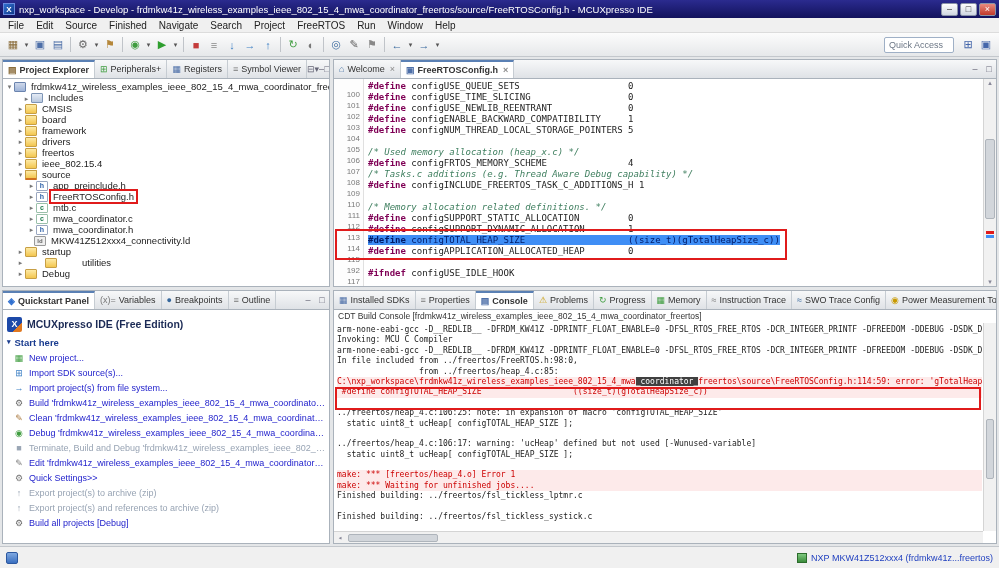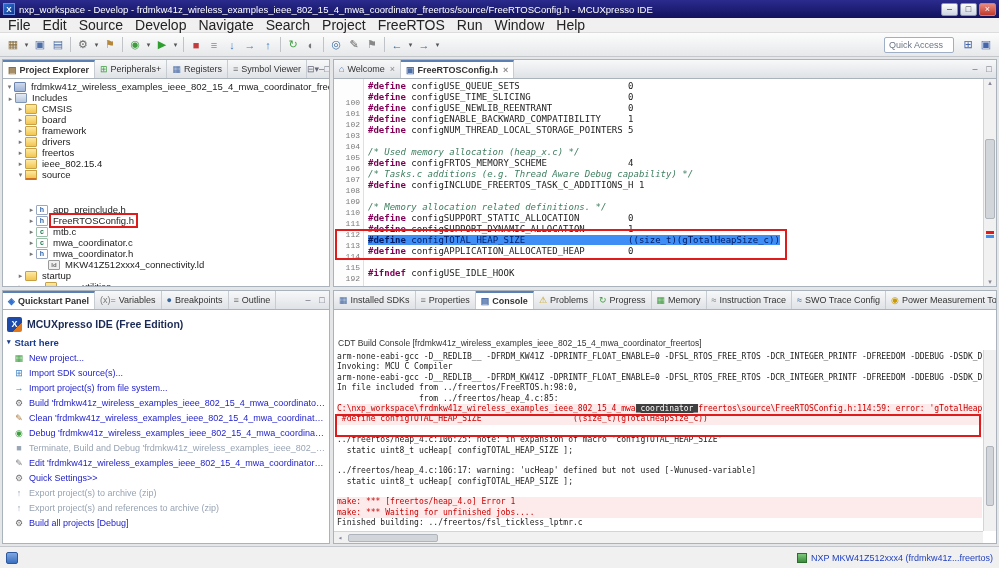--- a/index.html
+++ b/index.html
@@ -9,21 +9,21 @@
 
   
   .titlebar { height:18px; background:linear-gradient(180deg,#2b2b8f,#12125c); display:flex; align-items:center; padding:0 3px; color:#fff; flex:none; }
   .app-icon { width:12px; height:12px; background:linear-gradient(135deg,#2f6fd0,#123a8a); color:#fff; font-size:8px; font-weight:bold; display:flex; align-items:center; justify-content:center; margin-right:4px; border:1px solid #6a8ade; }
   .tb-title { font-size:9.5px; white-space:nowrap; overflow:hidden; text-overflow:ellipsis; flex:1; }
   .win-controls { display:flex; gap:2px; }
   .win-btn { width:17px; height:13px; background:linear-gradient(#fdfdfd,#cfd6e2); border:1px solid #8a93a8; color:#333; font-size:9px; line-height:11px; text-align:center; border-radius:2px; }
   .win-btn.close { background:linear-gradient(#e98b7f,#c0392b); color:#fff; }
 
   
-  .menubar { height:15px; background:#f0f0f0; display:flex; align-items:center; padding-left:2px; font-size:14px; flex:none; border-bottom:1px solid #dcdcdc; }
+  .menubar { height:15px; background:#f0f0f0; display:flex; align-items:center; padding-left:2px; font-size:10px; flex:none; border-bottom:1px solid #dcdcdc; }
   .menu-item { padding:0 6px; white-space:nowrap; }
 
   
   .toolbar { height:24px; background:linear-gradient(#fcfcfc,#e6e8ea); border-bottom:1px solid #c3c7cc; display:flex; align-items:center; padding:0 4px; flex:none; }
   .ticon { width:16px; height:17px; display:inline-flex; align-items:center; justify-content:center; font-size:11px; margin:0 1px; border-radius:2px; }
   .ticon.small { width:7px; font-size:7px; }
   .tsep { width:1px; height:15px; background:#c0c4c9; margin:0 3px; display:inline-block; }
   .tspacer { flex:1; }
   .quick-access { width:70px; height:16px; border:1px solid #9fb0c6; border-radius:2px; background:#fff; color:#6b7685; font-size:9px; display:flex; align-items:center; padding-left:4px; margin-right:5px; }
 
@@ -69,38 +69,38 @@
   .qs-tri { font-size:7px; color:#1a3c8f; }
   .qs-link { height:15px; display:flex; align-items:center; gap:4px; padding-left:6px; white-space:nowrap; overflow:hidden; }
   .qs-ic { width:12px; flex:none; font-size:9px; text-align:center; }
   .qs-label { font-size:9px; color:#2323cc; overflow:hidden; text-overflow:ellipsis; }
   .qs-link.disabled .qs-label { color:#98a4b4; }
 
   
   .editor-body { flex:1; display:flex; position:relative; min-height:0; overflow:hidden; }
   .gutter { width:30px; flex:none; background:#fdfdfd; border-right:1px solid #e0e0e0; padding-top:2px; }
   .gut-row { height:11px; position:relative; }
-  .gut-num { position:absolute; right:3px; top:16px; font-family:Liberation Mono, monospace; font-size:8px; color:#7a7a7a; line-height:11px; }
+  .gut-num { position:absolute; right:3px; top:8px; font-family:Liberation Sans, sans-serif; font-size:8px; color:#7a7a7a; line-height:11px; }
   .gut-marker { position:absolute; left:1px; top:0; font-size:7px; color:#2e6fd0; line-height:11px; }
   .code { flex:1; padding:2px 0 0 4px; font-family:"DejaVu Sans Mono",monospace; font-size:9px; overflow:hidden; min-width:0; }
   .cl { height:11px; line-height:11px; white-space:pre; }
   .kw { color:#7f0055; font-weight:bold; }
   .cl-comment { color:#3f7f5f; font-style:italic; }
   .sel-band { background:#3f8ef5; color:#001a66; }
   .sel-band .kw { color:#001a66; }
   .vscroll { width:13px; flex:none; background:#f1f1f1; border-left:1px solid #d4d4d4; position:relative; }
   .vthumb { position:absolute; left:1px; right:1px; background:#d2d6db; border:1px solid #aeb4bb; border-radius:2px; }
   .scroll-arrow { position:absolute; left:0; right:0; text-align:center; font-size:7px; color:#889; }
   .ruler-mark { position:absolute; left:2px; right:2px; height:3px; }
   .annot { position:absolute; border:2px solid #e01b1b; pointer-events:none; z-index:5; }
   .annot-editor { left:1px; top:150px; width:452px; height:31px; }
   .annot-console { left:1px; top:64px; width:calc(100% - 16px); height:23px; }
 
   
-  .console-title { height:13px; flex:none; font-size:8.5px; color:#333; padding-left:4px; line-height:13px; white-space:nowrap; overflow:hidden;margin-top:27px; }
+  .console-title { height:13px; flex:none; font-size:8.5px; color:#333; padding-left:4px; line-height:13px; white-space:nowrap; overflow:hidden; }
   .console-body { flex:1; position:relative; font-family:"DejaVu Sans Mono",monospace; font-size:8px; padding:2px 14px 0 3px; overflow:hidden; min-height:0; }
   .con-line { height:10.4px; line-height:10.4px; white-space:pre; overflow:hidden; }
   .con-error, .con-error-sel { color:#cc0000; background:#fdeaea; }
   .con-sel { background:#404040; color:#fff; }
   .con-vscroll { position:absolute; right:0; top:0; bottom:12px; width:13px; background:#f1f1f1; border-left:1px solid #d4d4d4; }
   .con-vthumb { position:absolute; left:2px; right:2px; top:96px; height:60px; background:#d2d6db; border:1px solid #aeb4bb; border-radius:2px; }
   .con-hscroll { position:absolute; left:0; right:13px; bottom:0; height:12px; background:#f1f1f1; border-top:1px solid #d4d4d4; }
   .con-hthumb { position:absolute; left:14px; top:2px; width:90px; height:8px; background:#d2d6db; border:1px solid #aeb4bb; border-radius:2px; }
   .hs-arrow { position:absolute; top:0; width:12px; height:12px; font-size:7px; color:#889; text-align:center; line-height:12px; }
 
@@ -123,21 +123,21 @@
         <div class="win-btn">–</div>
         <div class="win-btn">□</div>
         <div class="win-btn close">×</div>
       </div>
   </div>
 
   <div class="menubar" id="menubar">
       <span class="menu-item">File</span>
       <span class="menu-item">Edit</span>
       <span class="menu-item">Source</span>
-      <span class="menu-item">Develop</span>
+      <span class="menu-item">Finished</span>
       <span class="menu-item">Navigate</span>
       <span class="menu-item">Search</span>
       <span class="menu-item">Project</span>
       <span class="menu-item">FreeRTOS</span>
       <span class="menu-item">Run</span>
       <span class="menu-item">Window</span>
       <span class="menu-item">Help</span>
     </div>
 
   <div class="toolbar" id="toolbar">
@@ -204,21 +204,21 @@
             <span class="trow-ic">▾</span>
             <span class="trow-ic">–</span>
             <span class="trow-ic">□</span>
           </div>
         <div class="tree" id="tree">
             <div class="tree-row" style="padding-left: 2px;">
               <span class="tree-exp">▾</span>
               <span class="ti ti-project"></span>
               <span class="tree-label">frdmkw41z_wireless_examples_ieee_802_15_4_mwa_coordinator_freertos</span>
             </div>
-            <div class="tree-row" style="padding-left: 3px; align-items: flex-end;">
+            <div class="tree-row" style="padding-left: 19px; align-items: flex-end;">
               <span class="tree-exp">▸</span>
               <span class="ti ti-includes"></span>
               <span class="tree-label">Includes</span>
             </div>
             <div class="tree-row" style="padding-left: 13px;">
               <span class="tree-exp">▸</span>
               <span class="ti ti-folder"></span>
               <span class="tree-label">CMSIS</span>
             </div>
             <div class="tree-row" style="padding-left: 13px;">
@@ -244,21 +244,21 @@
             <div class="tree-row" style="padding-left: 13px;">
               <span class="tree-exp">▸</span>
               <span class="ti ti-folder"></span>
               <span class="tree-label">ieee_802.15.4</span>
             </div>
             <div class="tree-row" style="padding-left: 13px;">
               <span class="tree-exp">▾</span>
               <span class="ti ti-folder-src"></span>
               <span class="tree-label">source</span>
             </div>
-            <div class="tree-row" style="padding-left: 24px; margin-top: 24px;">
+            <div class="tree-row" style="padding-left: 24px;">
               <span class="tree-exp">▸</span>
               <span class="ti ti-file-h">h</span>
               <span class="tree-label">app_preinclude.h</span>
             </div>
             <div class="tree-row" style="padding-left: 24px;">
               <span class="tree-exp">▸</span>
               <span class="ti ti-file-h">h</span>
               <span class="tree-label annot-red">FreeRTOSConfig.h</span>
             </div>
             <div class="tree-row" style="padding-left: 24px;">
@@ -269,21 +269,21 @@
             <div class="tree-row" style="padding-left: 24px;">
               <span class="tree-exp">▸</span>
               <span class="ti ti-file-c">c</span>
               <span class="tree-label">mwa_coordinator.c</span>
             </div>
             <div class="tree-row" style="padding-left: 24px;">
               <span class="tree-exp">▸</span>
               <span class="ti ti-file-h">h</span>
               <span class="tree-label">mwa_coordinator.h</span>
             </div>
-            <div class="tree-row" style="padding-left: 36px;">
+            <div class="tree-row" style="padding-left: 22px;">
               <span class="tree-exp"></span>
               <span class="ti ti-file-ld">ld</span>
               <span class="tree-label">MKW41Z512xxx4_connectivity.ld</span>
             </div>
             <div class="tree-row" style="padding-left: 13px;">
               <span class="tree-exp">▸</span>
               <span class="ti ti-folder"></span>
               <span class="tree-label">startup</span>
             </div>
             <div class="tree-row" style="padding-left: 13px; gap: 20px;">

